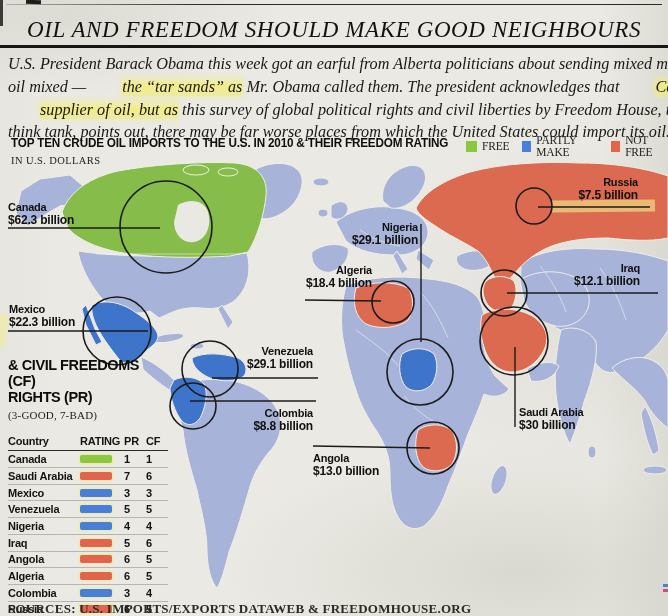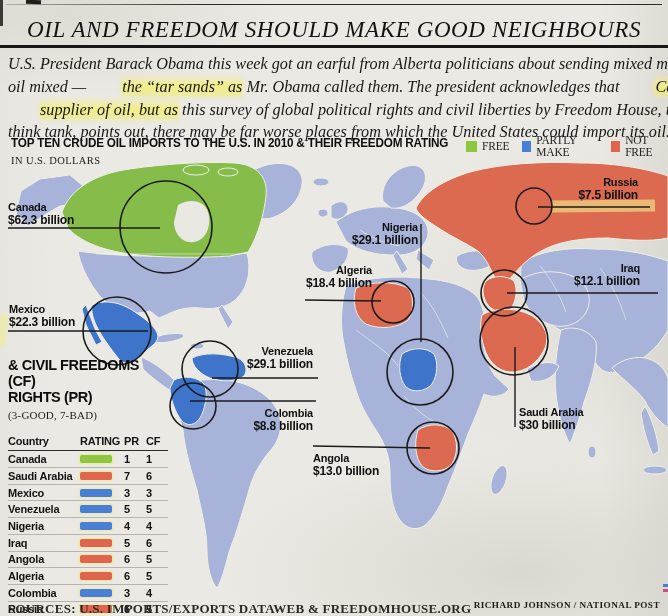--- a/index.html
+++ b/index.html
@@ -294,20 +294,19 @@
         <div class="trow">
           <span class="c0">Russia</span>
           <span class="c1"><span class="bar" style="background: rgb(224, 101, 76);"></span></span>
           <span class="c2">6</span>
           <span class="c3">5</span>
         </div>
       </div>
   </div>
 
   <div class="abs sources">SOURCES: U.S. IMPORTS/EXPORTS DATAWEB &amp; FREEDOMHOUSE.ORG</div>
-  <div class="abs credit">RICHARD JOHNSON / NATIONAL POST</div>
 
   <div class="abs mark-tl"></div>
   <div class="abs mark-edge"></div>
   <div class="abs mark-c1"></div>
   <div class="abs mark-c2"></div>
   <div class="abs smear-left"></div>
 </div>
 
 </body></html>

